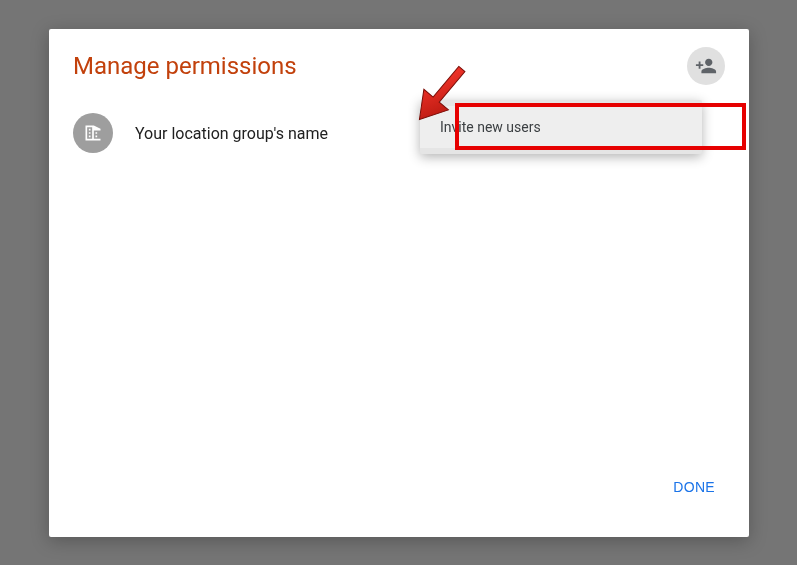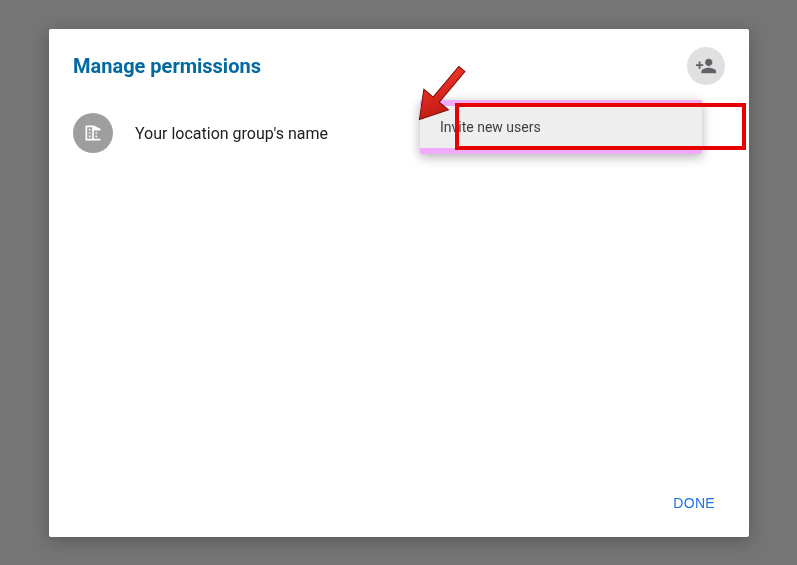--- a/index.html
+++ b/index.html
@@ -21,23 +21,23 @@
       box-shadow: 0 4px 18px rgba(0,0,0,0.25);
       border-radius: 2px;
     }
     .dialog-header {
       display: flex;
       align-items: center;
       justify-content: space-between;
       padding: 18px 24px 12px 24px;
     }
     .dialog-title {
-      font-size: 20px;
-      color: #0369a1;
-      font-weight: 700;
+      font-size: 24px;
+      color: #c2410c;
+      font-weight: 400;
     }
     .add-btn {
       width: 38px;
       height: 38px;
       border-radius: 50%;
       background: #e0e0e0;
       display: flex;
       align-items: center;
       justify-content: center;
       cursor: pointer;
@@ -61,21 +61,21 @@
     .group-icon svg { fill: #fff; }
     .group-name {
       font-size: 16px;
       color: #212121;
     }
     .dropdown {
       position: absolute;
       left: 420px;
       top: 100px;
       width: 282px;
-      background: #f0abfc;
+      background: #e5e5e5;
       box-shadow: 0 3px 12px rgba(0,0,0,0.3);
       border-radius: 2px;
       padding: 6px 0;
     }
     .dropdown-item {
       font-size: 14px;
       color: #3c4043;
       padding: 13px 20px;
       cursor: pointer;
     }
@@ -84,21 +84,21 @@
       position: absolute;
       border: 4px solid #e60000;
       pointer-events: none;
     }
     .arrow {
       position: absolute;
       pointer-events: none;
     }
     .footer {
       position: absolute;
-      bottom: 0;
+      bottom: 16px;
       right: 0;
       padding: 18px 24px;
     }
     .done-btn {
       color: #1a73e8;
       font-size: 14px;
       font-weight: 500;
       letter-spacing: 0.3px;
       cursor: pointer;
       padding: 8px 10px;

